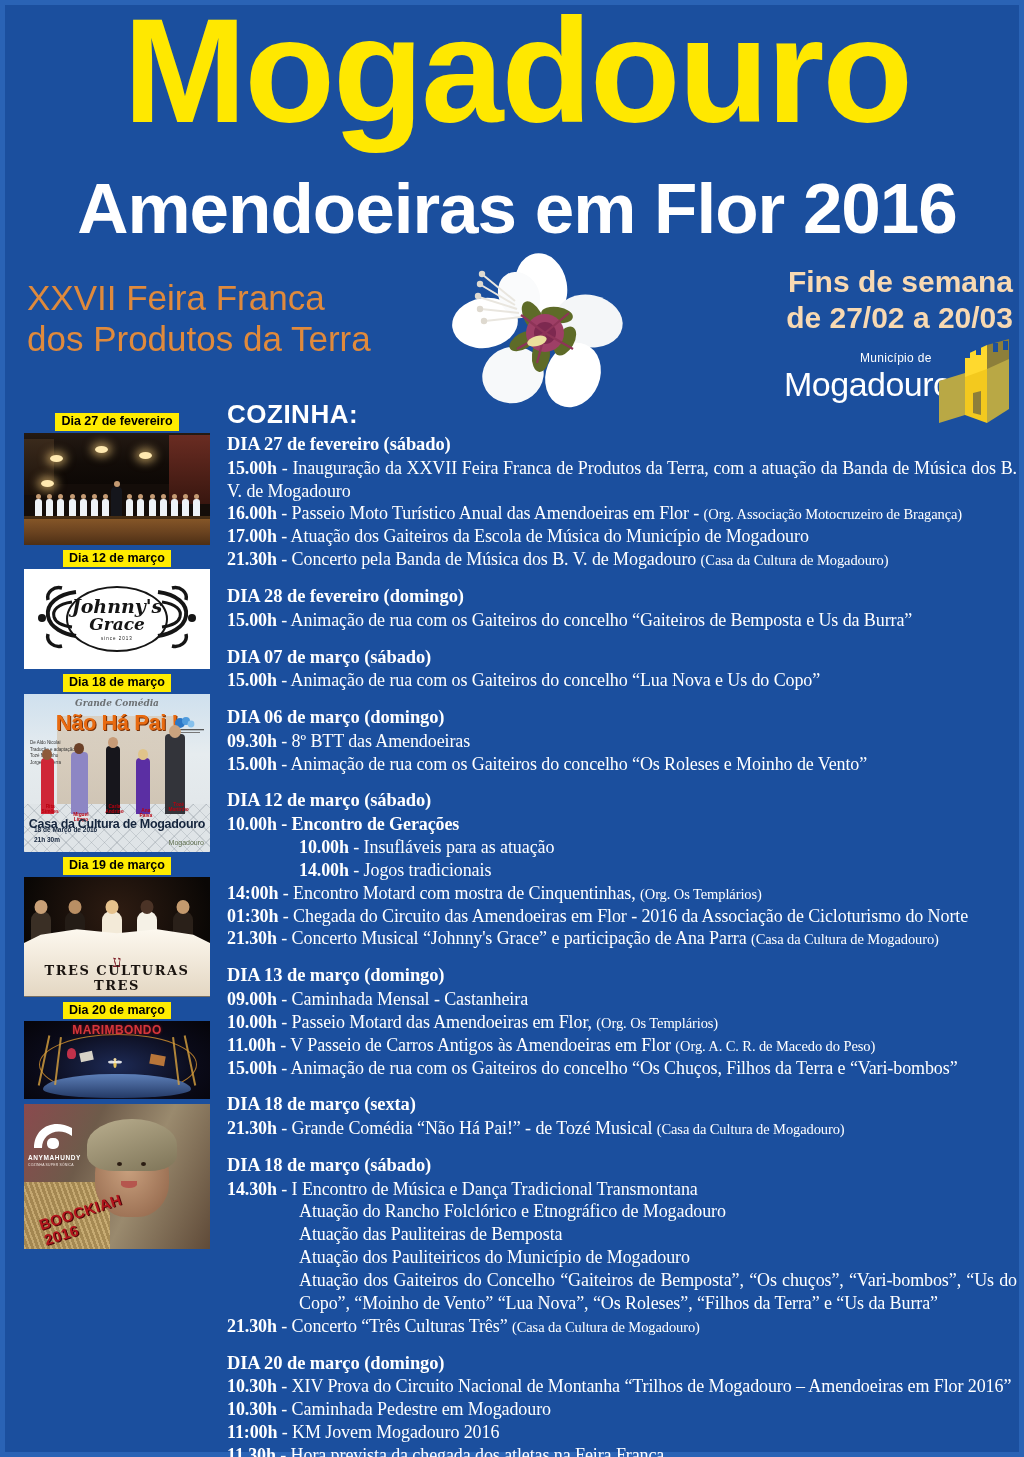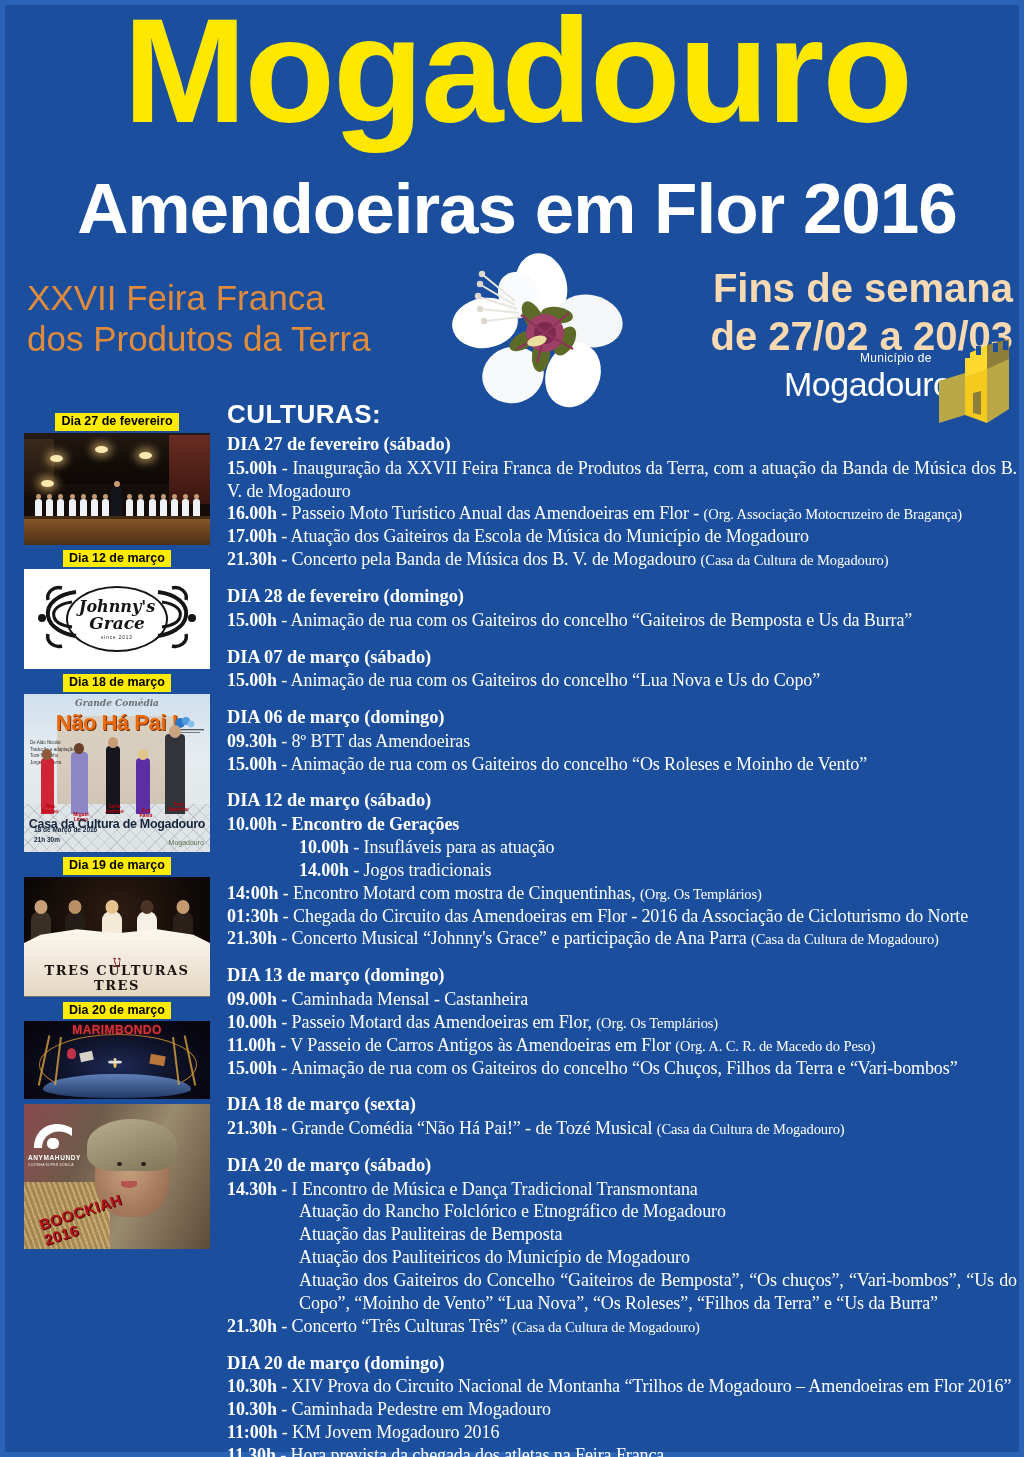--- a/index.html
+++ b/index.html
@@ -33,21 +33,21 @@
     color:#ffffff;letter-spacing:-1px;
   }
   .fair-line{
     position:absolute;left:22px;top:272px;
     font-size:35px;line-height:1.18;font-weight:normal;
     color:#e08a3c;
   }
   .weekend{
     position:absolute;right:16px;top:259px;
     text-align:right;
-    font-size:40px;line-height:1.2;font-weight:bold;
+    font-size:30px;line-height:1.2;font-weight:bold;
     color:#f8d9b2;
   }
   .programa{
     position:absolute;left:222px;top:394px;
     font-size:26px;font-weight:bold;color:#ffffff;letter-spacing:.5px;
   }
 
   
   .flower{position:absolute;left:432px;top:244px;width:200px;height:170px;}
 
@@ -101,21 +101,21 @@
     width:6px;height:6px;border-radius:50%;background:#c49a72;}
 
   
   .img-jg{height:100px;background:#ffffff;}
   .jg-wrap{position:absolute;inset:0;display:flex;align-items:center;justify-content:center;}
   .jg-oval{
     width:98px;height:62px;border:2.5px solid #151515;border-radius:50%;
     display:flex;flex-direction:column;align-items:center;justify-content:center;
     color:#151515;
   }
-  .jg-oval .l1{font-family:"DejaVu Serif",serif;font-style:italic;font-weight:bold;font-size:16px;line-height:1;}
+  .jg-oval .l1{font-family:"DejaVu Serif",serif;font-style:italic;font-weight:bold;font-size:19px;line-height:1;}
   .jg-oval .l2{font-family:"DejaVu Serif",serif;font-style:italic;font-weight:bold;font-size:17px;line-height:1.05;}
   .jg-oval .l3{font-size:4.5px;letter-spacing:1px;margin-top:2px;}
   .jg-orn{position:absolute;top:50%;transform:translateY(-50%);
     width:46px;height:70px;color:#151515;}
 
   
   .img-pai{height:158px;background:#e7ecef;}
   .pai-bg{position:absolute;inset:0;
     background:linear-gradient(180deg,#cfe0ee 0%,#e6ecef 38%,#dfe3e6 100%);}
   .pai-street{position:absolute;left:18%;top:14%;width:64%;height:58%;
@@ -290,21 +290,21 @@
         <polygon points="34,18 34,40 56,32 56,8" fill="#ffd92e"></polygon>
         <polygon points="56,8 56,32 78,22 78,2" fill="#8d7f3a"></polygon>
         <rect x="34" y="12" width="5" height="9" fill="#1b4f9e"></rect>
         <rect x="45" y="9" width="5" height="9" fill="#1b4f9e"></rect>
         <rect x="62" y="6" width="5" height="9" fill="#1b4f9e"></rect>
         <rect x="72" y="4" width="5" height="9" fill="#1b4f9e"></rect>
         <polygon points="42,56 50,54 50,78 42,76" fill="#8d7f3a"></polygon>
       </svg>
     </div>
 
-    <div class="programa">CULTURAS:</div>
+    <div class="programa">COZINHA:</div>
   </div>
 
   <div class="sidebar">
 
     <div class="side-block">
       <span class="side-label">Dia 27 de fevereiro</span>
       <div class="side-img img-banda">
         <div class="ceiling"></div>
           <div class="wallL"></div>
           <div class="wallR"></div>
@@ -508,21 +508,21 @@
         <div class="ev"><span class="t">09.00h</span><span> - Caminhada Mensal - Castanheira</span></div>
         <div class="ev"><span class="t">10.00h</span><span> - Passeio Motard das Amendoeiras em Flor, </span><span class="sm">(Org. Os Templários)</span></div>
         <div class="ev"><span class="t">11.00h</span><span> - V Passeio de Carros Antigos às Amendoeiras em Flor </span><span class="sm">(Org. A. C. R. de Macedo do Peso)</span></div>
         <div class="ev"><span class="t">15.00h</span><span> - Animação de rua com os Gaiteiros do concelho “Os Chuços, Filhos da Terra  e “Vari-bombos”</span></div>
       </div>
       <div class="day">
         <div class="day-title">DIA 18 de março (sexta)</div>
         <div class="ev"><span class="t">21.30h</span><span> - Grande Comédia “Não Há Pai!” - de Tozé Musical </span><span class="sm">(Casa da Cultura de Mogadouro)</span></div>
       </div>
       <div class="day">
-        <div class="day-title">DIA 20 de março (sábado)</div>
+        <div class="day-title">DIA 18 de março (sábado)</div>
         <div class="ev"><span class="t">14.30h</span><span> - I Encontro de Música e Dança Tradicional Transmontana</span></div>
         <div class="ev cont"><span>Atuação do Rancho Folclórico e Etnográfico de Mogadouro</span></div>
         <div class="ev cont"><span>Atuação das Pauliteiras de Bemposta</span></div>
         <div class="ev cont"><span>Atuação dos Pauliteiricos do Município de Mogadouro</span></div>
         <div class="ev cont"><span>Atuação dos Gaiteiros do Concelho “Gaiteiros de Bemposta”, “Os chuços”, “Vari-bombos”, “Us do Copo”, “Moinho de Vento” “Lua Nova”, “Os Roleses”, “Filhos da Terra” e “Us da Burra”</span></div>
         <div class="ev"><span class="t">21.30h</span><span> - Concerto “Três Culturas Três” </span><span class="sm">(Casa da Cultura de Mogadouro)</span></div>
       </div>
       <div class="day">
         <div class="day-title">DIA 20 de março (domingo)</div>
         <div class="ev"><span class="t">10.30h</span><span> - XIV Prova do Circuito Nacional de Montanha “Trilhos de Mogadouro – Amendoeiras em Flor 2016”</span></div>

